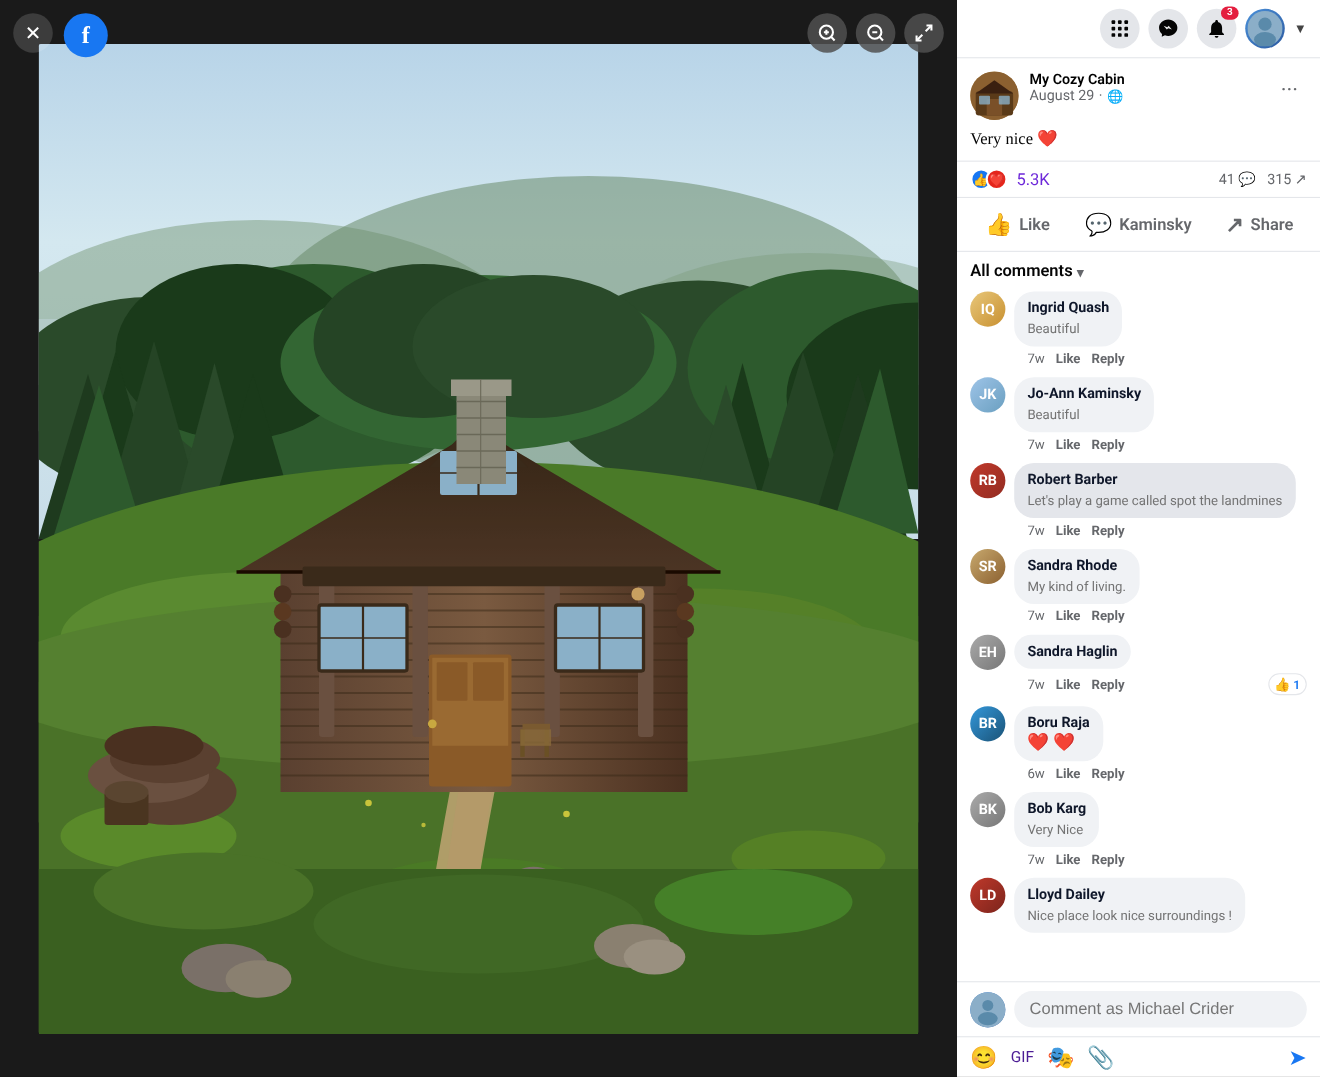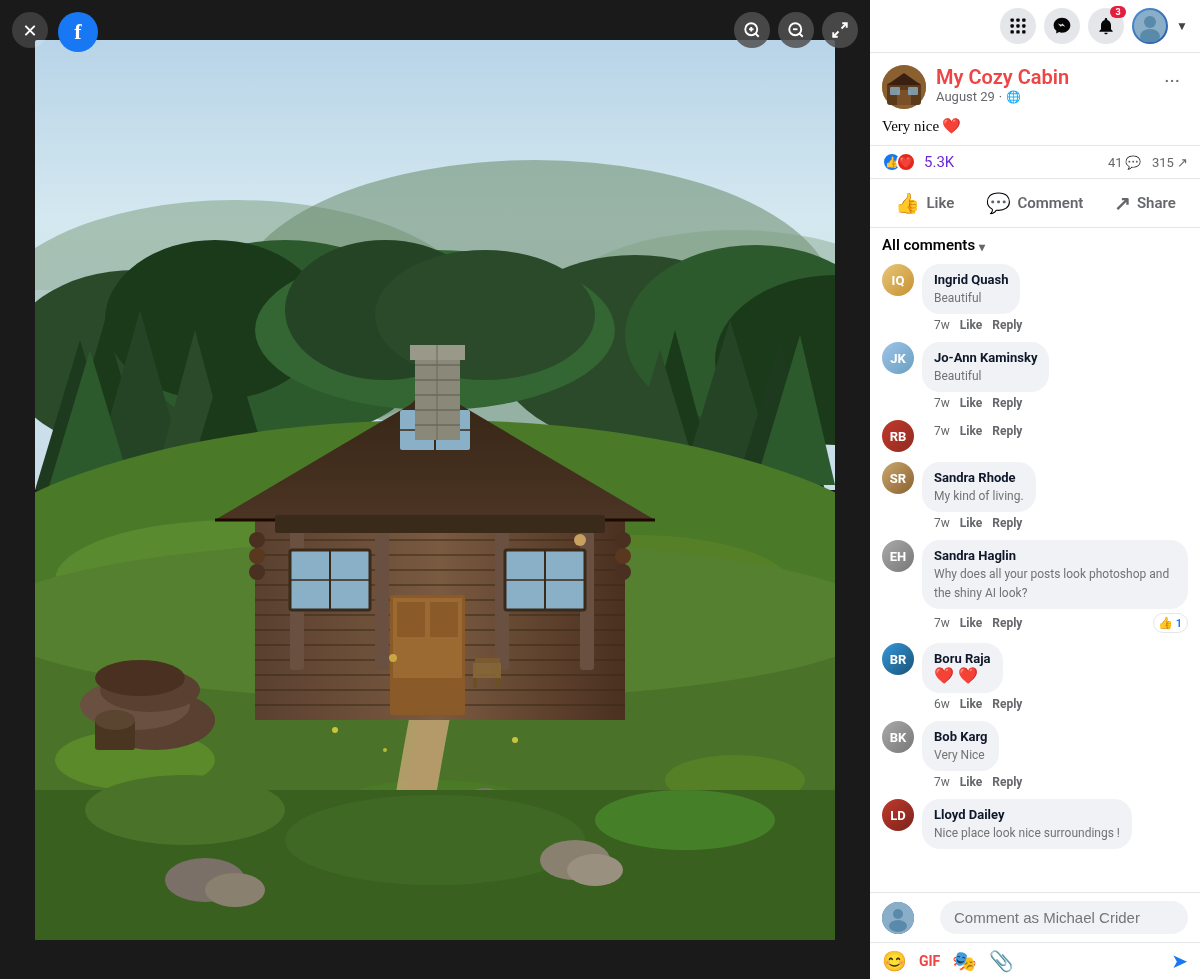--- a/index.html
+++ b/index.html
@@ -116,21 +116,21 @@
       padding: 12px 12px 8px;
       gap: 10px;
     }
     .post-avatar-img {
       width: 44px; height: 44px;
       border-radius: 50%;
       background: linear-gradient(135deg, #c8a96e, #8b6030);
     }
     .post-info { flex: 1; }
     .post-page-name {
-      font-size: 20px; font-weight: 600; color: #ef4444;
+      font-size: 13px; font-weight: 600; color: #000000;
     }
     .post-meta {
       font-size: 13px; color: #65676b;
       display: flex; align-items: center; gap: 4px;
     }
     .globe-icon { font-size: 12px; }
     .post-menu-btn {
       color: #65676b; font-size: 20px; cursor: pointer;
       padding: 4px 8px;
     }
@@ -273,21 +273,21 @@
 
     
     .hearts-red { color: #e4261c; font-size: 16px; }
 
     
     .comment-input-area {
       padding: 8px 12px;
       border-top: 1px solid #e4e6ea;
       display: flex;
       align-items: center;
-      gap: 26px;
+      gap: 8px;
       background: #fff;
     }
     .comment-input-avatar {
       width: 32px; height: 32px;
       border-radius: 50%;
       background: linear-gradient(135deg, #4a90d9, #2c5aa0);
       flex-shrink: 0;
       display: flex; align-items: center; justify-content: center;
     }
     .comment-input-wrapper {
@@ -634,21 +634,21 @@
     </div>
   </div>
 
   <div class="action-buttons">
     <div class="action-btn">
       <span class="action-icon">👍</span>
       <span>Like</span>
     </div>
     <div class="action-btn">
       <span class="action-icon">💬</span>
-      <span>Comment</span>
+      <span>Kaminsky</span>
     </div>
     <div class="action-btn">
       <span class="action-icon">↗</span>
       <span>Share</span>
     </div>
   </div>
 
   <div class="comments-section">
     <div class="all-comments-header">
       <span>All comments</span>
@@ -681,20 +681,24 @@
           <span class="comment-time">7w</span>
           <span class="comment-action-btn">Like</span>
           <span class="comment-action-btn">Reply</span>
         </div>
       </div>
     </div>
 
     <div class="comment-item">
       <div class="comment-avatar av-robert">RB</div>
       <div class="comment-body">
+        <div class="comment-bubble dark-bg">
+          <span class="comment-name">Robert Barber</span>
+          <span class="comment-text">Let's play a game called spot the landmines</span>
+        </div>
         <div class="comment-actions">
           <span class="comment-time">7w</span>
           <span class="comment-action-btn">Like</span>
           <span class="comment-action-btn">Reply</span>
         </div>
       </div>
     </div>
 
     <div class="comment-item">
       <div class="comment-avatar av-sandra">SR</div>
@@ -709,21 +713,20 @@
           <span class="comment-action-btn">Reply</span>
         </div>
       </div>
     </div>
 
     <div class="comment-item">
       <div class="comment-avatar av-edward">EH</div>
       <div class="comment-body">
         <div class="comment-bubble">
           <span class="comment-name">Sandra Haglin</span>
-          <span class="comment-text">Why does all your posts look photoshop and the shiny AI look?</span>
         </div>
         <div class="comment-actions">
           <span class="comment-time">7w</span>
           <span class="comment-action-btn">Like</span>
           <span class="comment-action-btn">Reply</span>
           <div class="comment-like-reaction">
             <span>👍</span>
             <span style="color:#1877f2;font-size:11px;font-weight:600;">1</span>
           </div>
         </div>
@@ -781,18 +784,18 @@
         <ellipse cx="16" cy="24" rx="9" ry="6" fill="#5a8aaa"></ellipse>
       </svg>
     </div>
     <div class="comment-input-wrapper">
       <input class="comment-input" type="text" placeholder="Comment as Michael Crider" style="">
     </div>
   </div>
 
   <div class="emoji-toolbar">
     <span class="emoji-btn">😊</span>
-    <span class="emoji-btn" style="font-size:14px;font-weight:700;color:#ef4444;text-align:center;">GIF</span>
+    <span class="emoji-btn" style="font-size:14px;font-weight:400;color:#4c1d95;text-align:center;">GIF</span>
     <span class="emoji-btn">🎭</span>
     <span class="emoji-btn">📎</span>
     <span class="send-btn">➤</span>
   </div>
 </div>
 
 </body></html>

